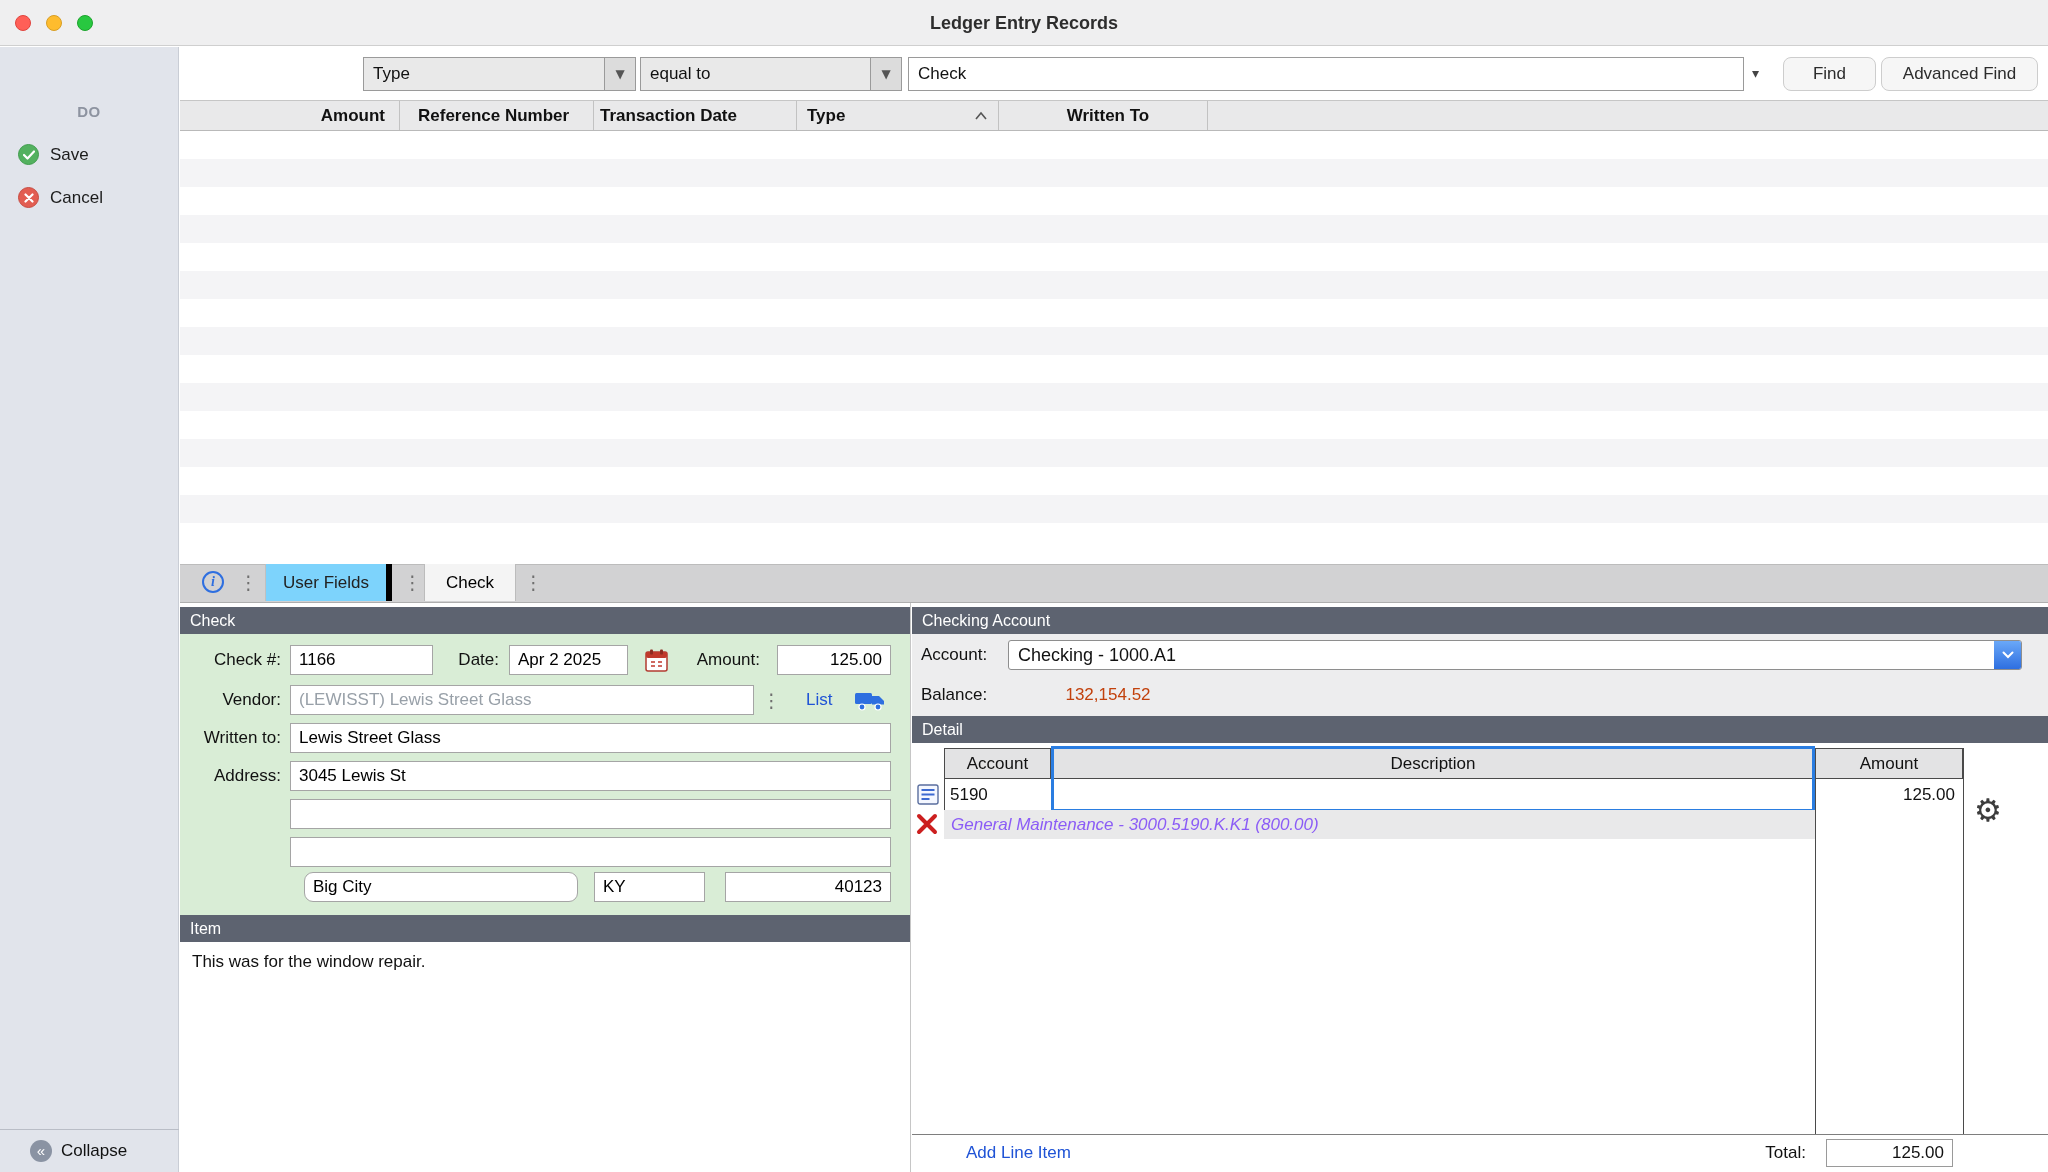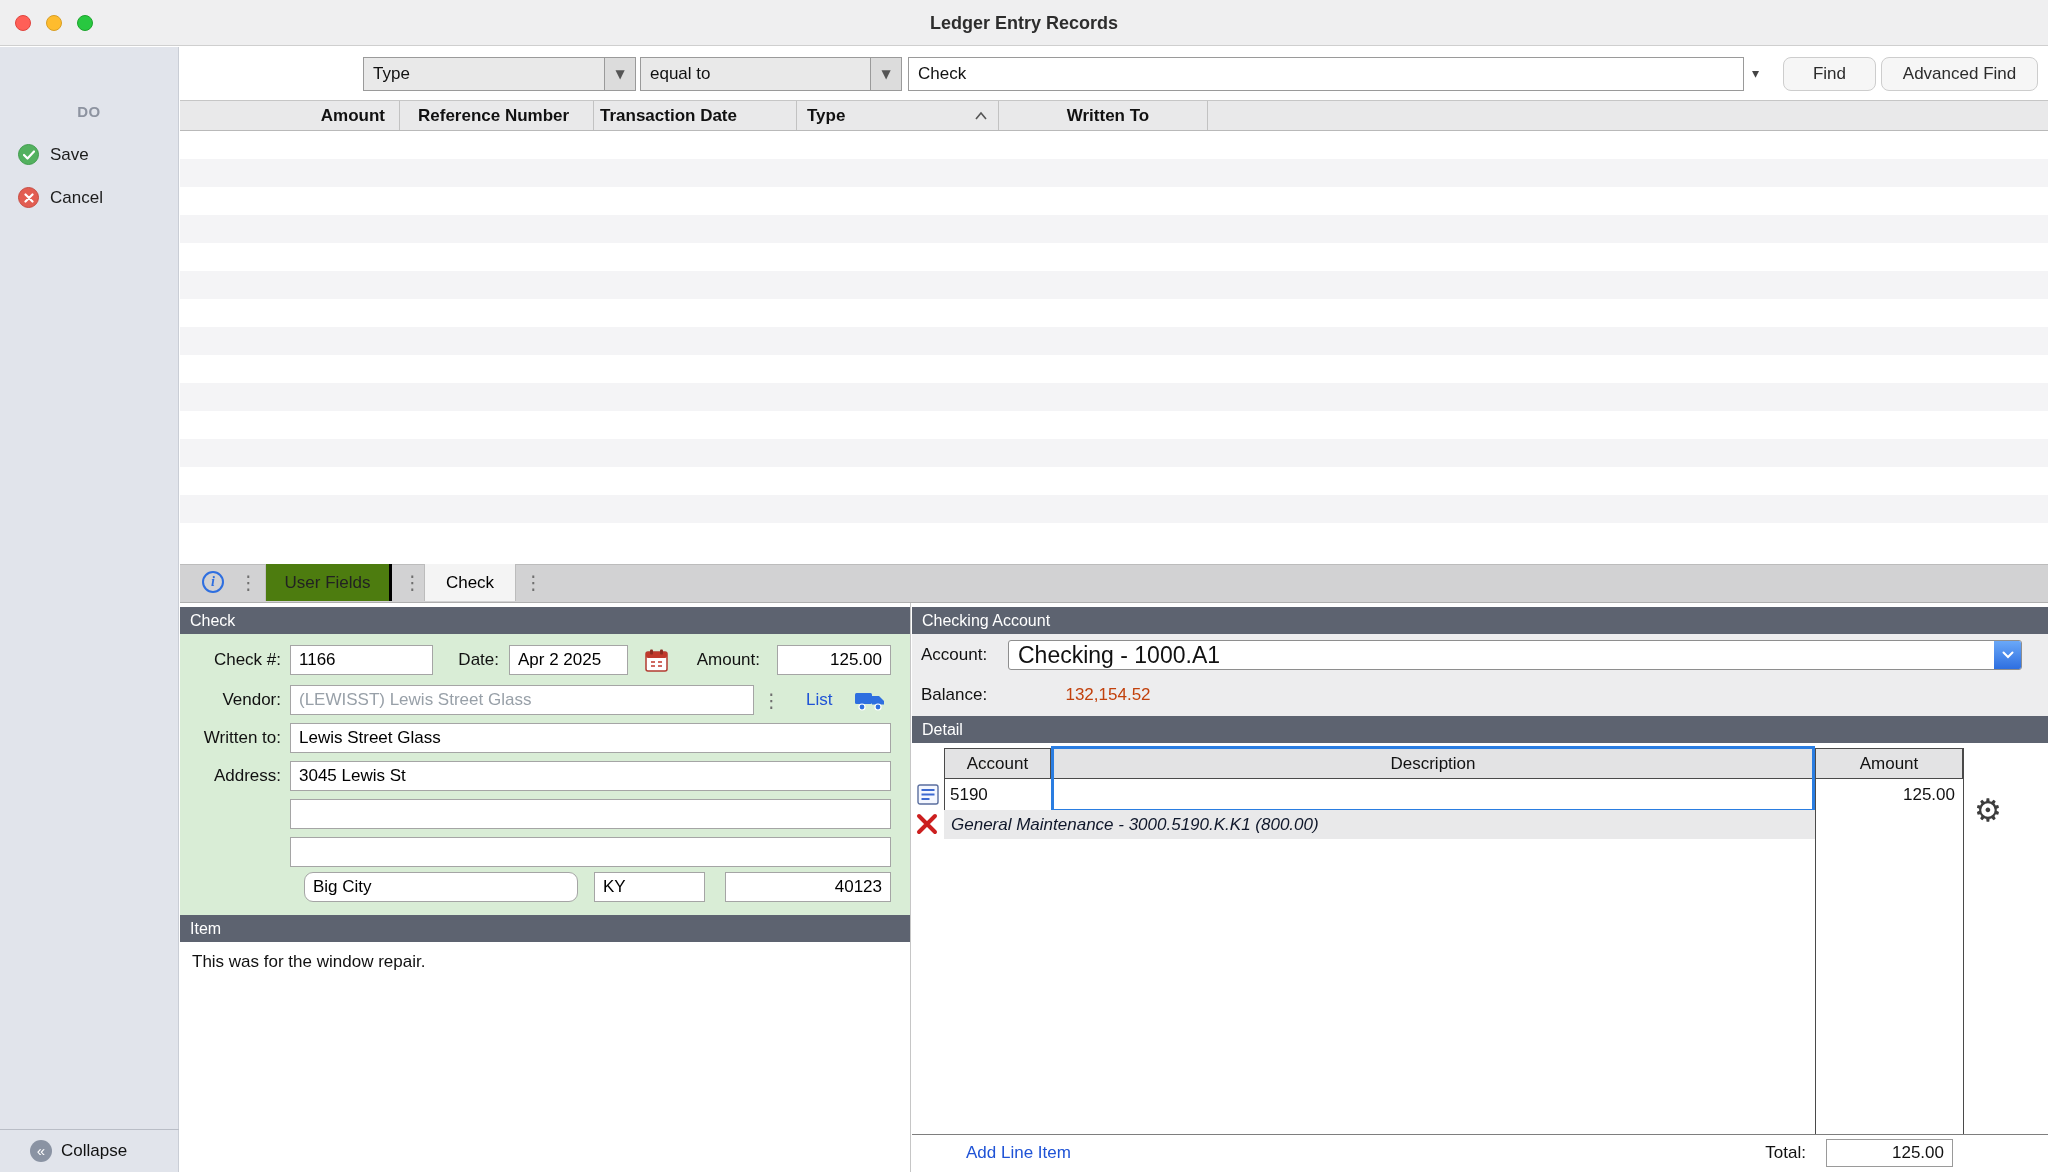--- a/index.html
+++ b/index.html
@@ -42,51 +42,51 @@
   .rbody{position:absolute;left:180px;top:131px;width:1868px;height:392px;
          background:repeating-linear-gradient(to bottom,#ffffff 0px,#ffffff 28px,#f4f4f6 28px,#f4f4f6 56px);}
   .statusbar{position:absolute;left:180px;top:523px;width:1868px;height:41px;background:#fff;border-top:1px solid #ababab;box-sizing:border-box;}
   .status-txt{position:absolute;right:20px;top:0;height:41px;line-height:41px;font-size:17px;color:#111;}
 
   
   .tabbar{position:absolute;left:180px;top:564px;width:1868px;height:39px;background:#d2d2d3;border-top:1px solid #bcbcbc;border-bottom:1px solid #aeaeae;box-sizing:border-box;}
   .info-ico{position:absolute;left:202px;top:571px;width:22px;height:22px;border-radius:50%;border:2px solid #2e6fe0;box-sizing:border-box;color:#2e6fe0;font-weight:bold;font-style:italic;font-size:14px;display:flex;align-items:center;justify-content:center;font-family:"Liberation Serif",serif;}
   .vdots{position:absolute;top:564px;height:37px;line-height:37px;color:#6f6f6f;font-size:19px;font-family:"DejaVu Sans",sans-serif;cursor:pointer;}
   .tab{position:absolute;top:564px;height:37px;line-height:37px;text-align:center;font-size:17px;box-sizing:border-box;cursor:pointer;}
-  .tab.inactive{background:#4d7c0f;border-left:1px solid #c0c0c0;border-right:3px solid #000000;color:#222;}
+  .tab.inactive{background:#7dd3fc;border-left:1px solid #c0c0c0;border-right:6px solid #000000;color:#222;}
   .tab.active{background:#f4f4f4;border-left:1px solid #bcbcbc;border-right:1px solid #bcbcbc;color:#000;}
 
   
   .hdrbar{position:absolute;height:27px;background:#5d6370;color:#ffffff;font-size:16px;line-height:27px;padding-left:10px;box-sizing:border-box;}
 
   
   .greenform{position:absolute;left:180px;top:634px;width:730px;height:281px;background:#d9edd6;}
   .flabel{position:absolute;height:30px;line-height:30px;font-size:17px;color:#111;text-align:right;white-space:nowrap;}
   .inp{position:absolute;height:30px;border:1px solid #a5a5a5;background:#fff;font:17px "Liberation Sans",sans-serif;padding:0 8px;box-sizing:border-box;color:#000000;}
   .inp.right{text-align:right;}
   .inp.placeholder{color:#98a0a8;}
   .linkblue{color:#1f53d6;cursor:pointer;}
 
   
   .memo-body{position:absolute;left:180px;top:942px;width:730px;height:230px;background:#fff;padding:10px 12px;box-sizing:border-box;font-size:17px;color:#111;}
 
   
   .acct-block{position:absolute;left:912px;top:634px;width:1136px;height:82px;background:#ededee;}
   .acct-drop{position:absolute;left:1008px;top:640px;width:1014px;height:30px;background:#fff;border:1px solid #8e8e8e;border-radius:3px;box-sizing:border-box;display:flex;align-items:stretch;cursor:pointer;}
-  .acct-drop .val{flex:1;display:flex;align-items:center;padding-left:9px;font-size:23px;color:#111;}
+  .acct-drop .val{flex:1;display:flex;align-items:center;padding-left:9px;font-size:18px;color:#111;}
   .acct-drop .bluebtn{width:27px;border-radius:0 2px 2px 0;background:linear-gradient(#6aa8f8,#2e6fe0);display:flex;align-items:center;justify-content:center;}
   .panel-divider{position:absolute;left:910px;top:603px;width:1px;height:569px;background:#c6c6c6;}
 
   
   .dcell{position:absolute;top:748px;height:31px;line-height:29px;background:#e3e3e4;border:1px solid #4a4a4a;box-sizing:border-box;text-align:center;font-size:17px;color:#111;}
   .vline{position:absolute;width:1px;background:#4a4a4a;}
   .focusbox{position:absolute;left:1051px;top:746px;width:764px;height:66px;border:3px solid #2a7de1;box-sizing:border-box;background:transparent;}
   .desc-field{position:absolute;left:1054px;top:779px;width:758px;height:30px;background:#fff;}
   .hintstrip{position:absolute;left:944px;top:810px;width:871px;height:29px;background:#e9e9ea;}
-  .hint-txt{position:absolute;left:951px;top:810px;height:29px;line-height:29px;font-style:italic;font-size:17px;color:#0f172a;white-space:nowrap;}
+  .hint-txt{position:absolute;left:951px;top:810px;height:29px;line-height:29px;font-style:italic;font-size:17px;color:#8b5cf6;white-space:nowrap;}
   .dbottom{position:absolute;left:912px;top:1134px;width:1136px;height:38px;background:#fff;border-top:1px solid #7e7e7e;box-sizing:border-box;}
   .totalbox{position:absolute;left:1826px;top:1139px;width:127px;height:28px;border:1px solid #9a9a9a;box-sizing:border-box;background:#fff;text-align:right;line-height:26px;padding-right:8px;font-size:17px;}
   .gear{position:absolute;left:1968px;top:792px;width:40px;text-align:center;font-size:31px;color:#3d3d3d;font-family:"DejaVu Sans",sans-serif;cursor:pointer;line-height:1.2;}
 </style>
 </head>
 <body>
 
 <div id="app">
 
   <div class="titlebar">

